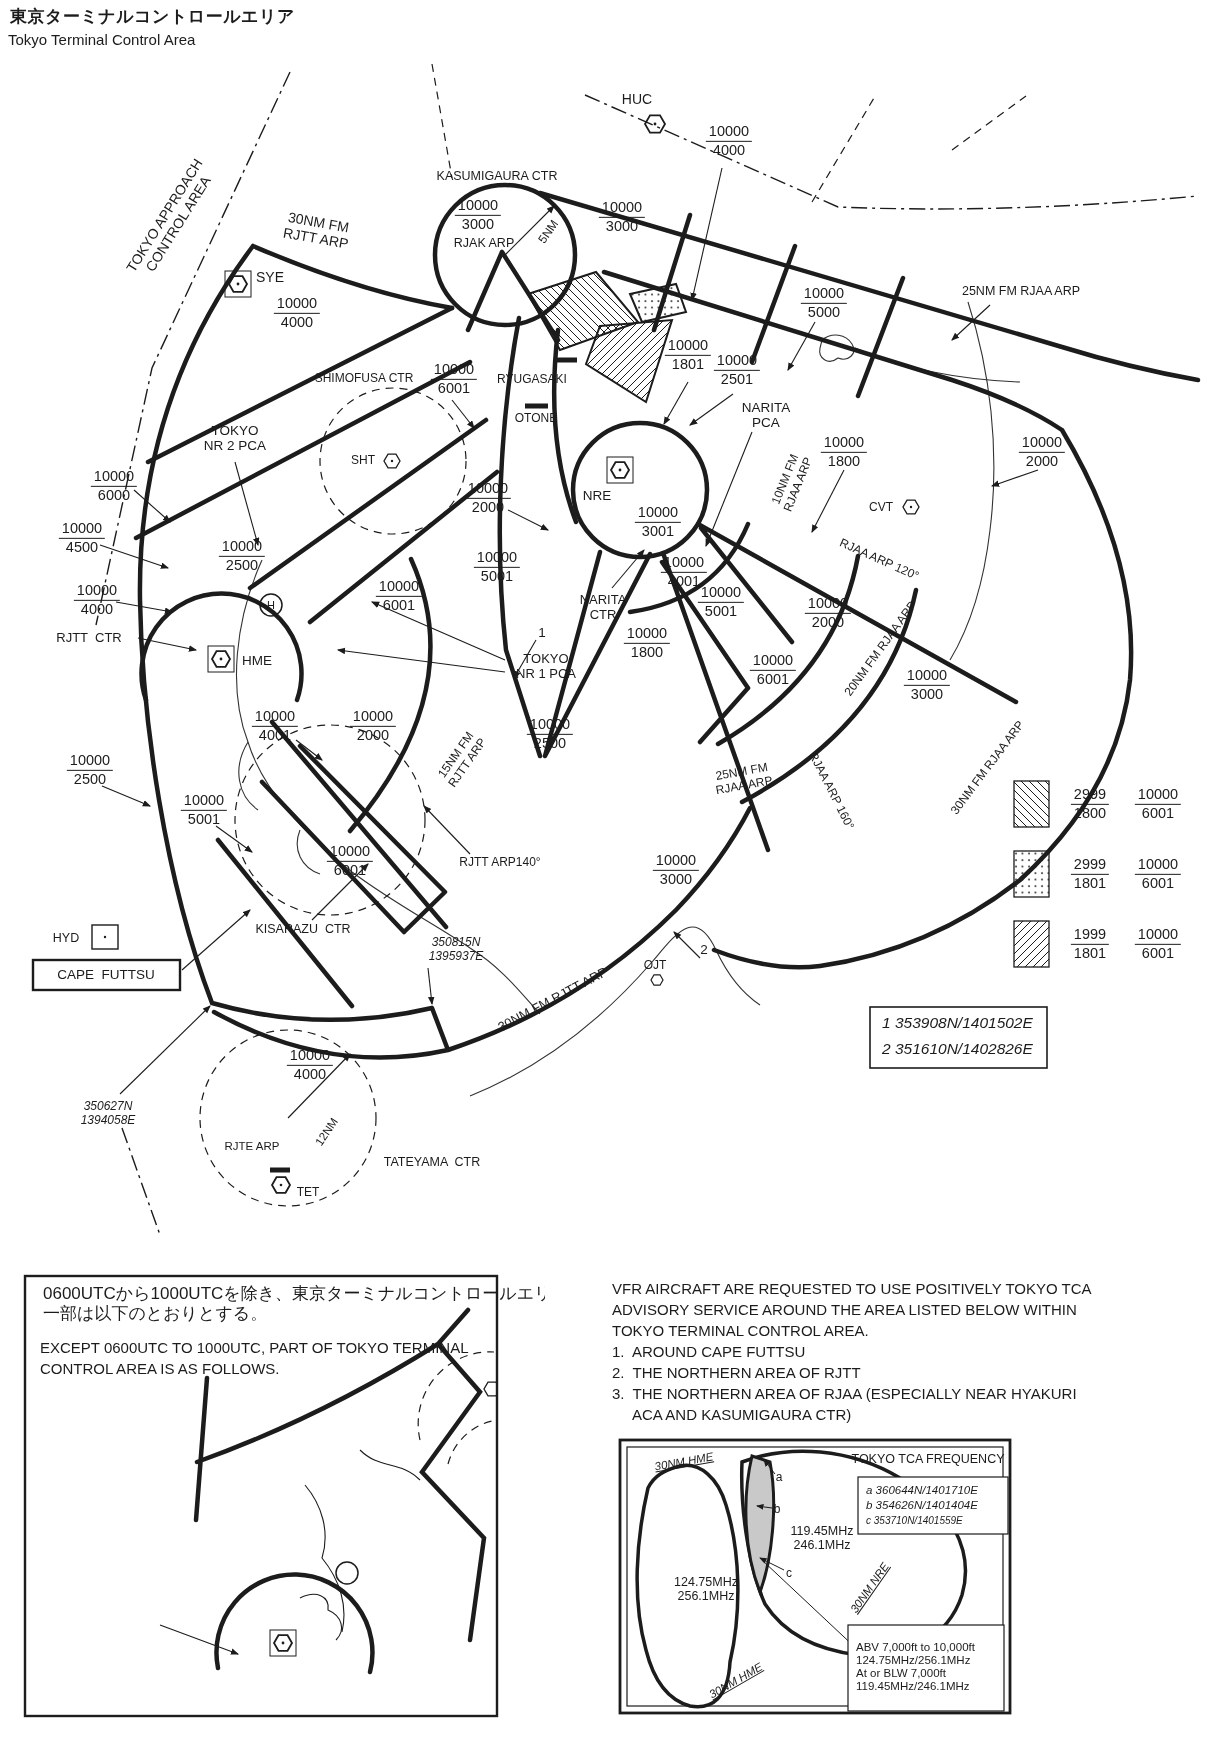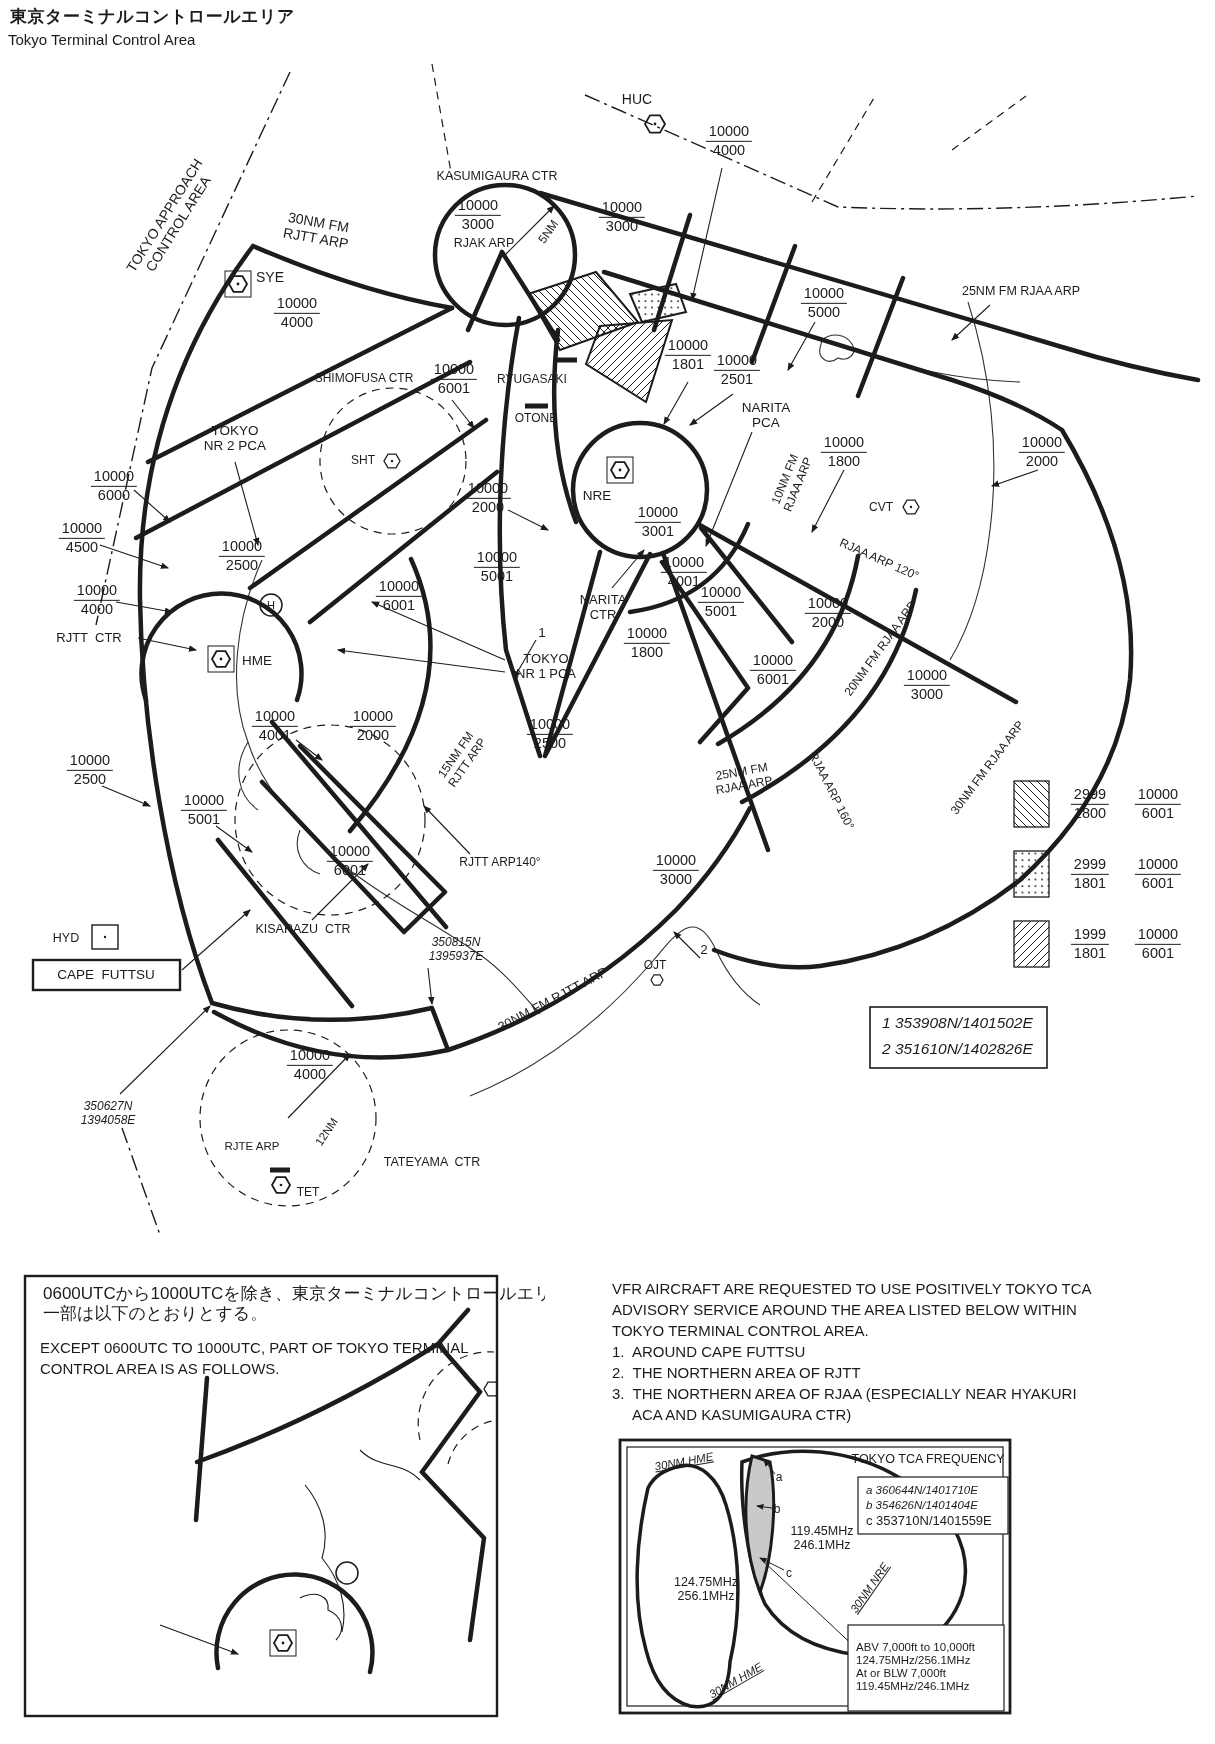--- a/index.html
+++ b/index.html
@@ -419,21 +419,21 @@
       <span class="fb">3000</span>
     </div>
     <div class="frac" style="left: 310px; top: 1065px;">
       <span class="ft">10000</span>
       <span class="fb">4000</span>
     </div>
     <div class="lbl" style="left: 928px; top: 1459px; font-size: 12.5px; transform: translate(-50%, -50%) rotate(0deg);">TOKYO TCA FREQUENCY</div>
     <div class="lbl und" style="left: 684px; top: 1462px; font-size: 11.5px; font-style: italic; transform: translate(-50%, -50%) rotate(-10deg);">30NM HME</div>
     <div class="lbl" style="left: 866px; top: 1491px; font-size: 11.5px; font-style: italic; transform: translate(0px, -50%) rotate(0deg); text-align: left;">a 360644N/1401710E</div>
     <div class="lbl" style="left: 866px; top: 1506px; font-size: 11.5px; font-style: italic; transform: translate(0px, -50%) rotate(0deg); text-align: left;">b 354626N/1401404E</div>
-    <div class="lbl" style="left: 866px; top: 1521px; font-size: 13px; transform: translate(0px, -50%) rotate(0deg); text-align: left;">c 353710N/1401559E</div>
+    <div class="lbl" style="left: 866px; top: 1521px; font-size: 10px; font-style: italic; transform: translate(0px, -50%) rotate(0deg); text-align: left;">c 353710N/1401559E</div>
     <div class="lbl" style="left: 779px; top: 1478px; font-size: 12px; transform: translate(-50%, -50%) rotate(0deg);">a</div>
     <div class="lbl" style="left: 777px; top: 1510px; font-size: 12px; transform: translate(-50%, -50%) rotate(0deg);">b</div>
     <div class="lbl" style="left: 789px; top: 1574px; font-size: 12px; transform: translate(-50%, -50%) rotate(0deg);">c</div>
     <div class="lbl" style="left: 822px; top: 1538px; font-size: 12.5px; transform: translate(-50%, -50%) rotate(0deg);">119.45MHz
 246.1MHz</div>
     <div class="lbl" style="left: 706px; top: 1589px; font-size: 12.5px; transform: translate(-50%, -50%) rotate(0deg);">124.75MHz
 256.1MHz</div>
     <div class="lbl und" style="left: 870px; top: 1588px; font-size: 11.5px; font-style: italic; transform: translate(-50%, -50%) rotate(-55deg);">30NM NRE</div>
     <div class="lbl und" style="left: 736px; top: 1681px; font-size: 11.5px; font-style: italic; transform: translate(-50%, -50%) rotate(-30deg);">30NM HME</div>
     <div class="lbl" style="left: 856px; top: 1667px; font-size: 11.5px; transform: translate(0px, -50%) rotate(0deg); text-align: left;">ABV 7,000ft to 10,000ft

